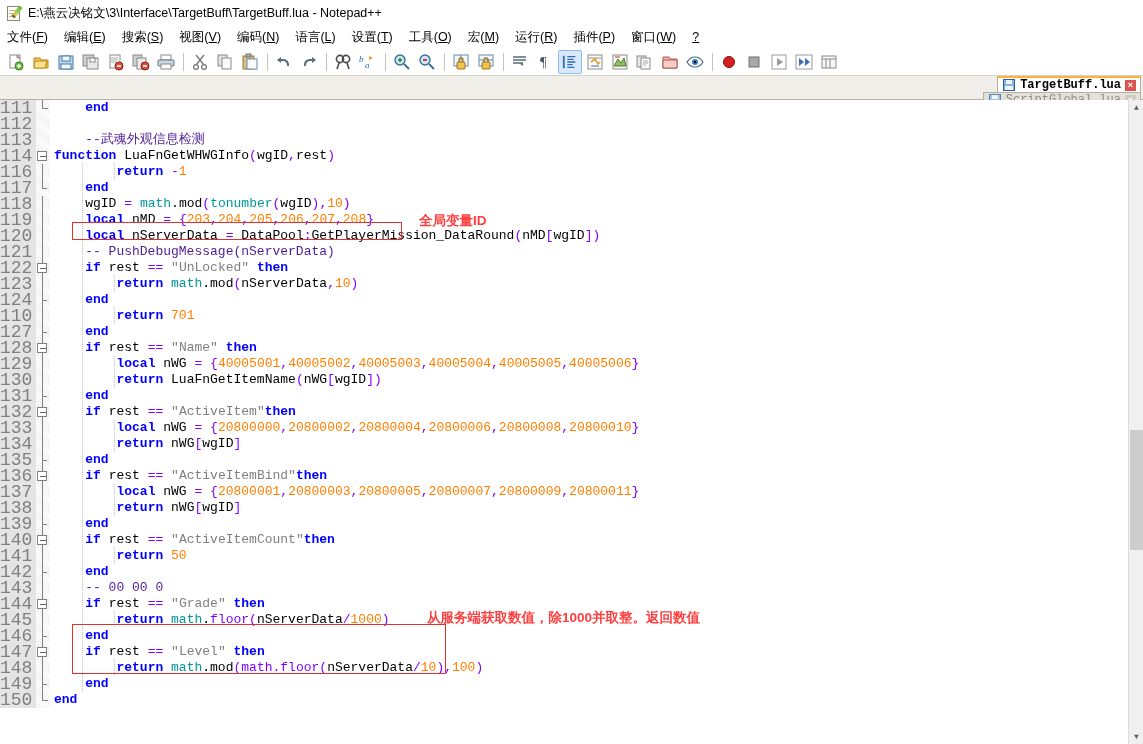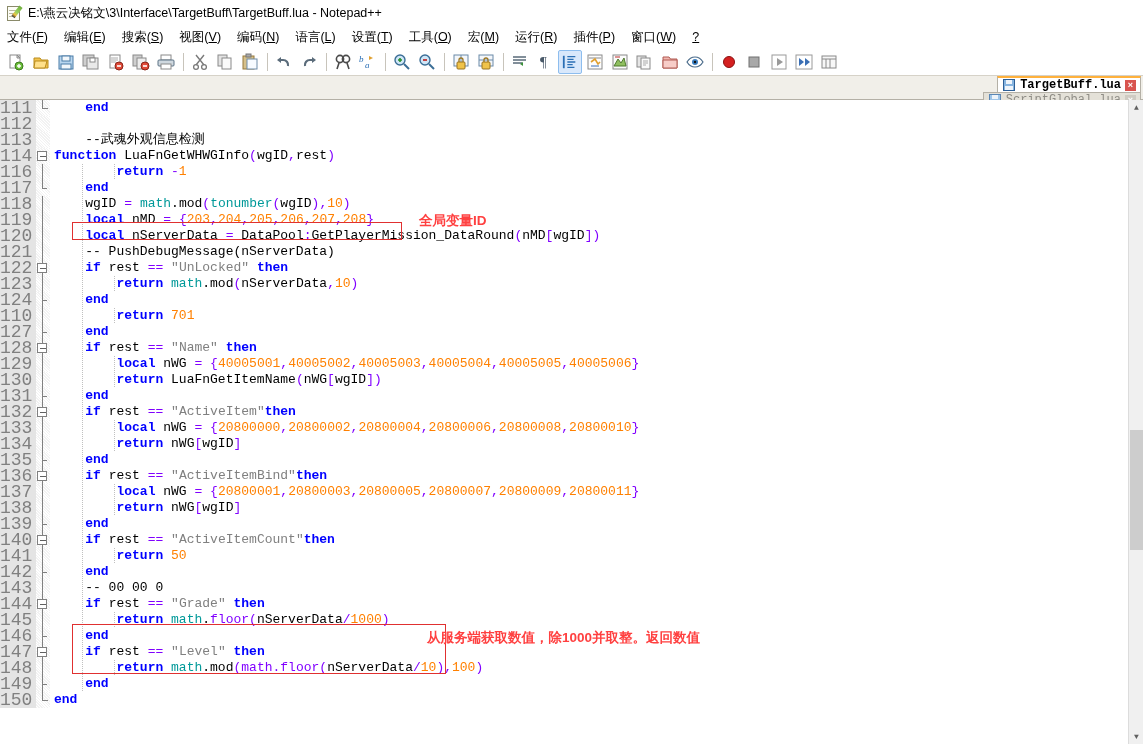--- a/index.html
+++ b/index.html
@@ -258,21 +258,21 @@
     width: 1px;
     background-image: repeating-linear-gradient(180deg,#c0c0c0 0 1px, transparent 1px 2px);
   }
 
   
   .kw   { color: #0000ff; font-weight: bold; margin-top: 45px; }      
   .fn   { color: #8000ff; }                          
   .lib  { color: #009999; }                          
   .num  { color: #ff8000; }                          
   .str  { color: #808080; }                          
-  .cmt  { color: #000000; }                          
+  .cmt  { color: #4c1d95; }                          
   .op   { color: #8000ff; }                          
   .pln  { color: #000000; }                          
   .bk   { color: #8000ff; }                          
 
   
   .redbox {
     position: absolute;
     border: 1px solid #e03030;
     pointer-events: none;
     z-index: 5;
@@ -856,21 +856,21 @@
       <span class="gutter">150</span>
       <span class="fold"><span class="corner"></span></span>
       <span class="code"><span class="kw">end</span></span>
     </div>
 
     <div class="redbox" style="left:72px; top:122px; width:330px; height:18px;"></div>
 
     <div class="redbox" style="left:72px; top:524px; width:374px; height:50px;"></div>
 
     <div class="anno" style="left:419px; top:112px;">全局变量ID</div>
-    <div class="anno" style="left:427px; top:529px;">从服务端获取数值，除1000并取整。返回数值</div>
+    <div class="anno" style="left:427px; top:509px;">从服务端获取数值，除1000并取整。返回数值</div>
   </div>
 
   <div id="vscroll">
     <div class="arrow up">▲</div>
     <div class="thumb"></div>
     <div class="arrow down">▼</div>
   </div>
 </div>
 
 </body></html>

